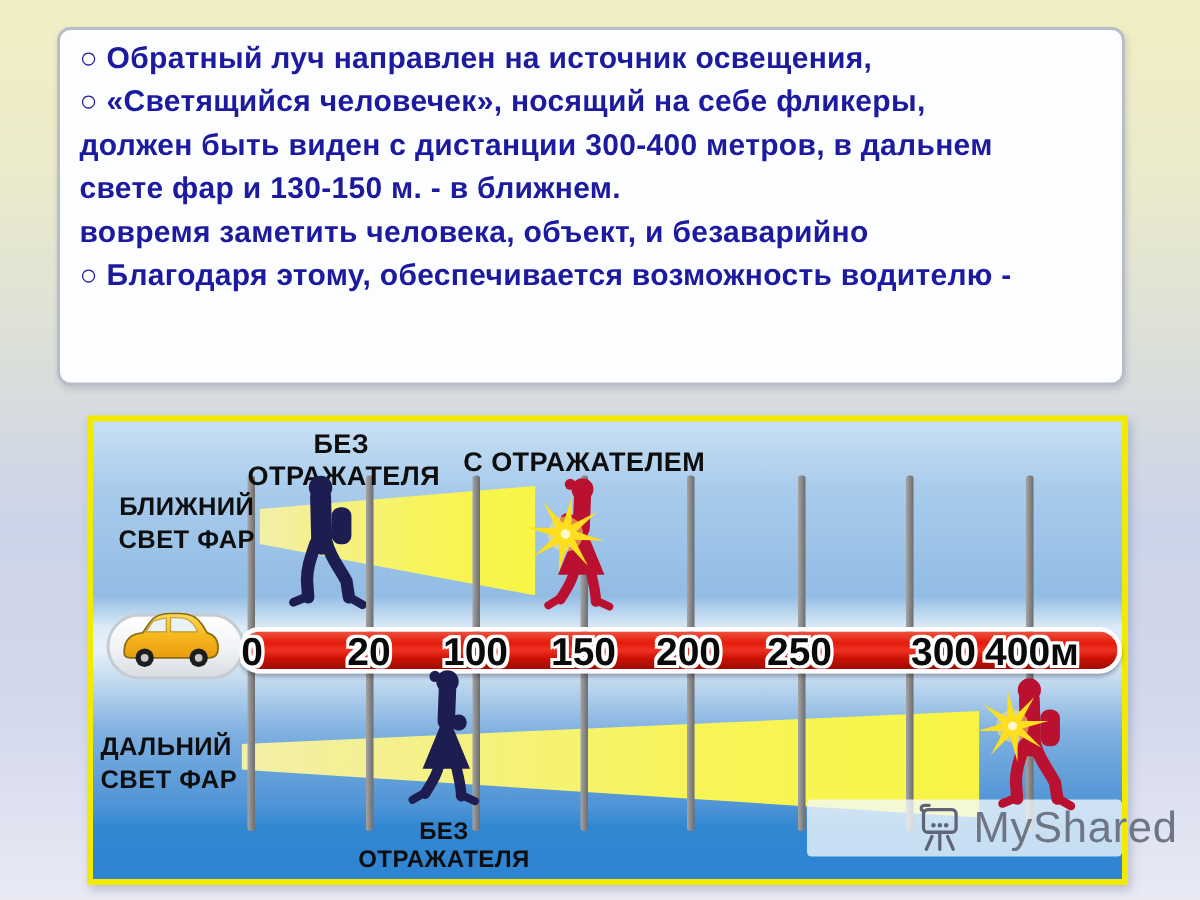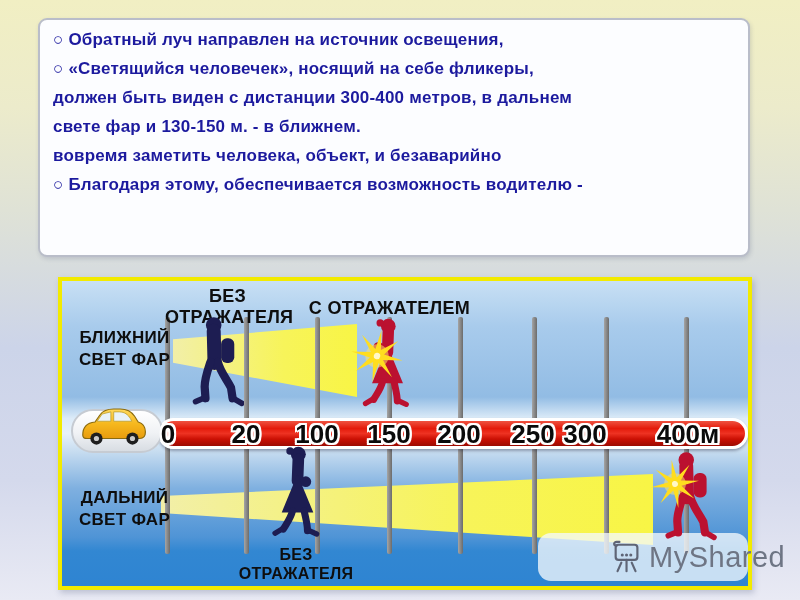--- a/index.html
+++ b/index.html
@@ -8,21 +8,21 @@
     font-family:"Liberation Sans","DejaVu Sans",sans-serif;
     background:linear-gradient(180deg,#f1efc3 0%,#ecebcb 18%,#dfe2d6 35%,#ccd4e9 58%,#d4d9ec 80%,#e9eaf4 100%);
   }
   
   .text-panel{
     position:absolute;left:38px;top:18px;width:712px;height:239px;box-sizing:border-box;
     background:#fcfdff;border:2px solid #b9bdc9;border-radius:9px;
     padding:5px 13px;box-shadow:1px 2px 4px rgba(60,70,110,0.18);
   }
   .tline{
-    color:#1c1a9e;font-size:17px;font-weight:700;line-height:29px;
+    color:#1c1a9e;font-size:20px;font-weight:700;line-height:29px;
     letter-spacing:0.2px;white-space:nowrap;
   }
   
   .diagram{
     position:absolute;left:58px;top:277px;width:694px;height:313px;box-sizing:border-box;
     border:4px solid #f2ea00;
     background:linear-gradient(180deg,#c8e0f4 0%,#a8cbec 15%,#92bce4 38%,#dcebf8 45%,#e7f1fa 50%,#c6dcf0 56%,#7fb0e0 68%,#4f94d6 84%,#3287d2 88.5%,#2e84d2 100%);
     box-shadow:2px 3px 6px rgba(60,70,110,0.25);
   }
   .diagram *{box-sizing:border-box;}
@@ -48,30 +48,30 @@
     border:2px solid #c6cbd2;border-radius:22px;
   }
   .car{position:absolute;left:15px;top:124px;width:72px;height:44px;z-index:4;}
   .dlabel{
     position:absolute;z-index:7;color:#0e0e0e;font-weight:700;text-align:center;
     white-space:pre-line;letter-spacing:0.3px;
   }
   .lbl-top-no-refl{left:103px;top:5px;width:125px;font-size:18px;line-height:21px;}
   .lbl-with-refl{left:245px;top:17px;width:165px;font-size:18px;line-height:21px;}
   .lbl-low-beam{left:5px;top:46px;width:115px;font-size:17px;line-height:22px;text-align:center;}
-  .lbl-high-beam{left:5px;top:206px;width:115px;font-size:17px;line-height:22px;text-align:center;}
+  .lbl-high-beam{left:5px;top:206px;width:115px;font-size:17px;line-height:22px;text-align:left;}
   .lbl-bot-no-refl{left:172px;top:264px;width:124px;font-size:16px;line-height:19px;}
   .fig{position:absolute;z-index:9;}
   .fig-navy{color:#1d1d52;}
   .fig-red{color:#bb1130;}
   .flip{transform:scaleX(-1);}
   .star{position:absolute;z-index:10;}
   .wm-band{
-    position:absolute;left:476px;top:252px;width:210px;height:48px;z-index:6;
-    background:rgba(244,248,253,0.78);border-radius:13px;
+    position:absolute;left:476px;top:252px;width:210px;height:38px;z-index:6;
+    background:rgba(244,248,253,0.78);border-radius:3px;
     display:flex;align-items:center;
   }
   .wm-icon{width:34px;height:34px;margin-left:72px;flex:0 0 auto;}
   .wm-text{font-size:29px;color:#6e7584;letter-spacing:0.5px;margin-left:5px;line-height:34px;}
 </style>
 </head>
 <body>
 
 <div class="slide">
 
@@ -98,21 +98,21 @@
     <div class="pole" style="left:542px"></div>
     <div class="pole" style="left:622px"></div>
 
     <div class="scale-bar"></div>
     <span class="tick" style="left:106px">0</span>
     <span class="tick" style="left:184px">20</span>
     <span class="tick" style="left:255px">100</span>
     <span class="tick" style="left:327px">150</span>
     <span class="tick" style="left:397px">200</span>
     <span class="tick" style="left:471px">250</span>
-    <span class="tick" style="left:523px">300</span>
+    <span class="tick" style="left:567px">300</span>
     <span class="tick" style="left:626px">400м</span>
 
     <div class="car-capsule"></div>
     <svg class="car" viewBox="0 0 100 58">
       <defs>
         <linearGradient id="cg" x1="0" y1="0" x2="0" y2="1">
           <stop offset="0" stop-color="#ffd95c"></stop>
           <stop offset="0.5" stop-color="#f6b81e"></stop>
           <stop offset="1" stop-color="#e89c0e"></stop>
         </linearGradient>

